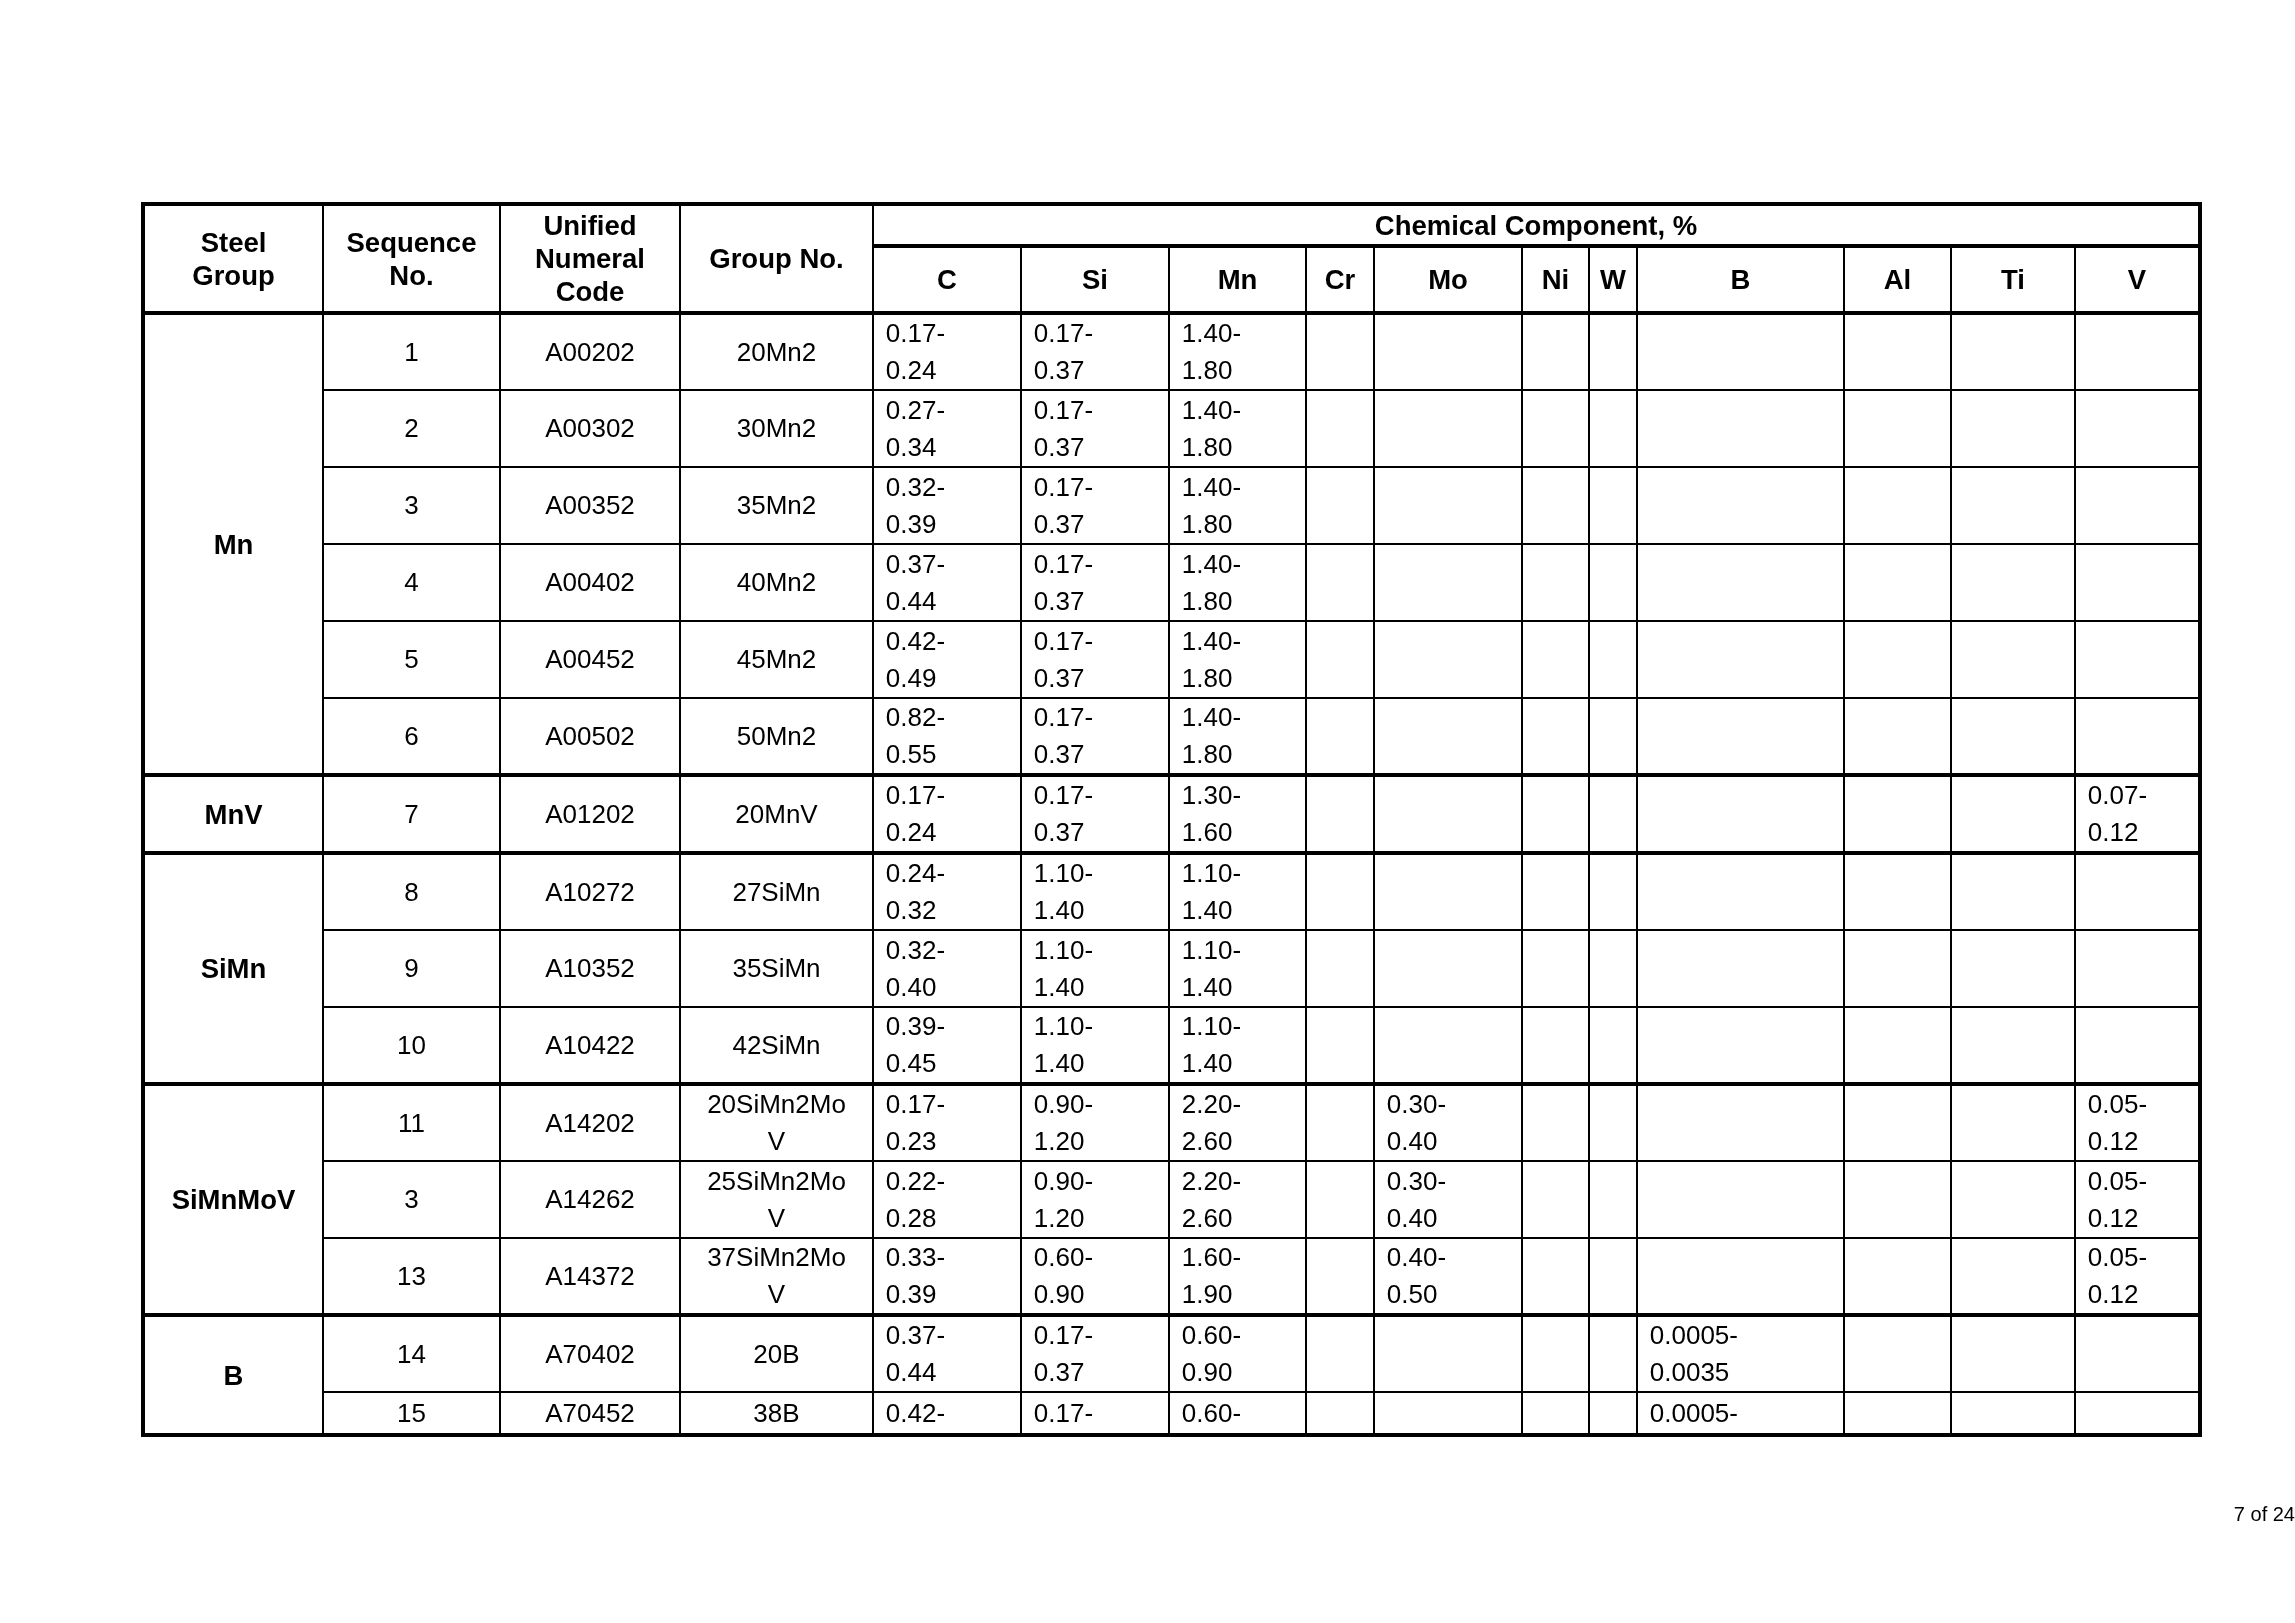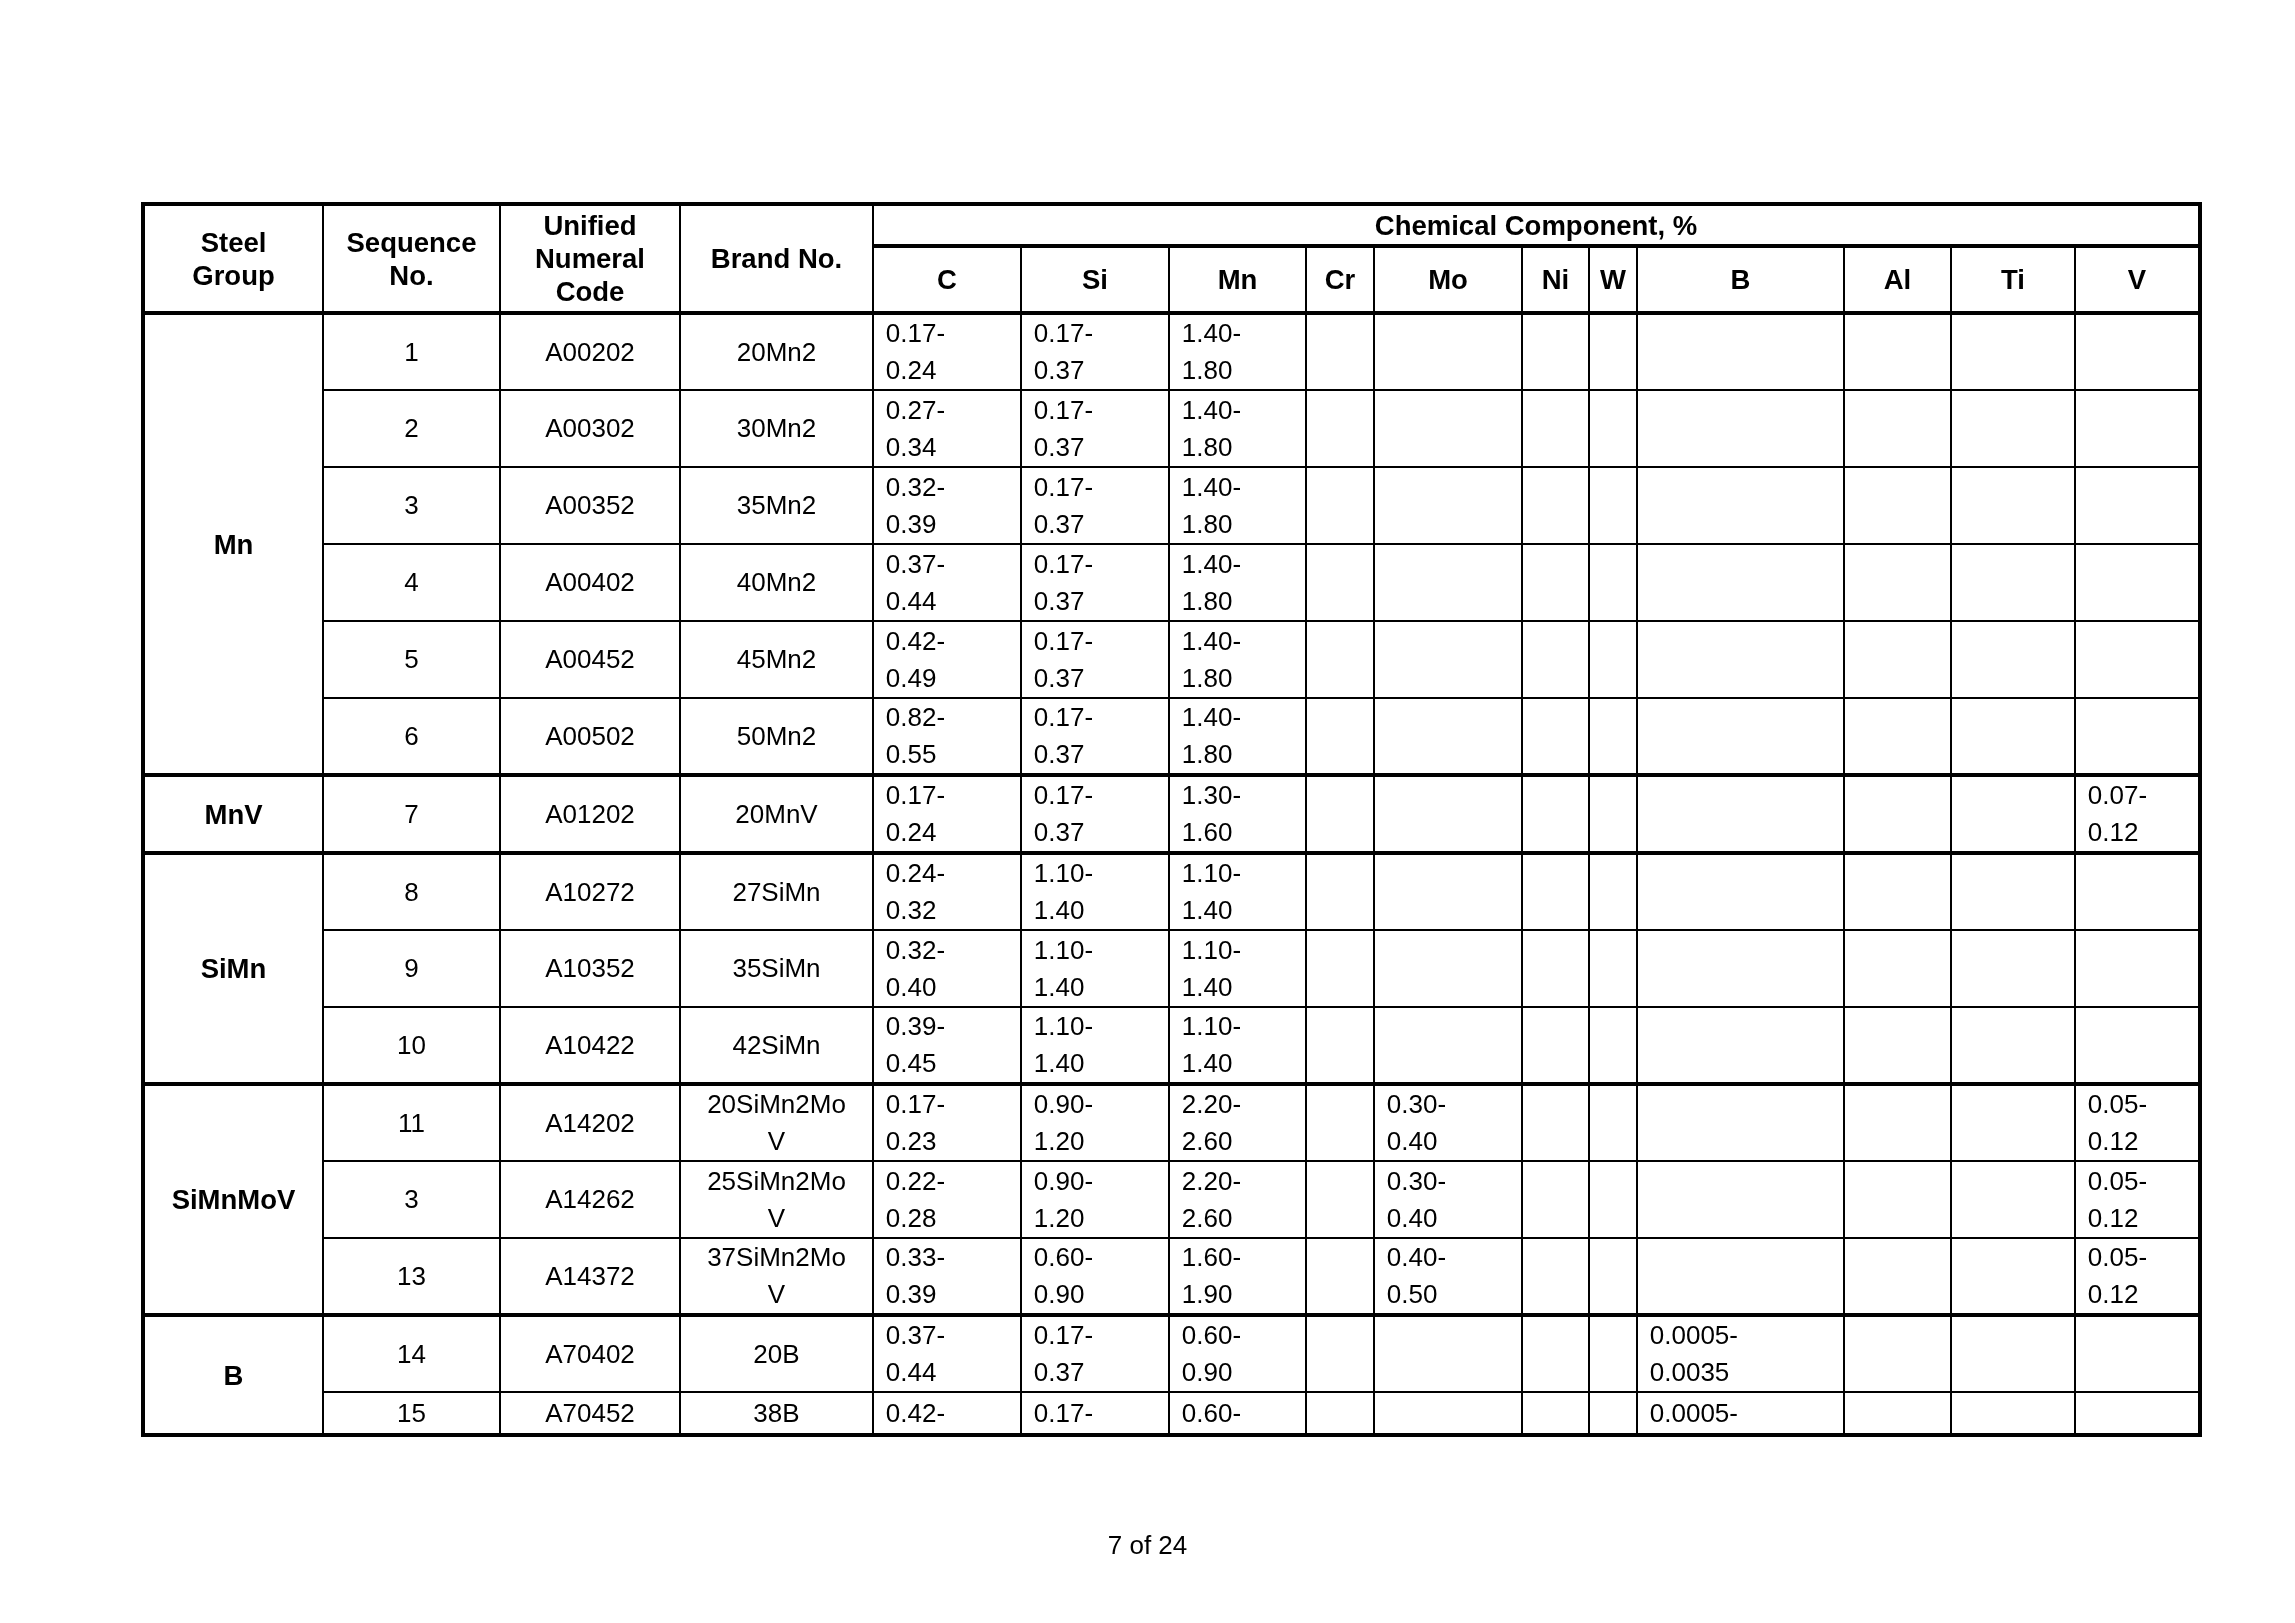--- a/index.html
+++ b/index.html
@@ -82,24 +82,24 @@
     text-align: left;
     padding-left: 11.8px;
     padding-right: 2.6px;
   }
   tr.group-start td {
     border-top: 4.6px solid #000;
   }
   .footer {
     position: absolute;
     left: 0;
-    top: 1530px;
+    top: 1499px;
     width: 2295px;
-    text-align: center;
-    font-size: 26px;
+    text-align: right;
+    font-size: 20px;
     line-height: 31px;
   }
 </style>
 </head>
 <body>
 
 <div class="page">
   <table class="steel-table">
     <colgroup>
       <col style="width:180px">
@@ -120,21 +120,21 @@
     </colgroup>
     <thead>
         <tr>
           <th rowspan="2" class="left-head">Steel
 Group</th>
           <th rowspan="2" class="left-head">Sequence
 No.</th>
           <th rowspan="2" class="left-head">Unified
 Numeral
 Code</th>
-          <th rowspan="2" class="left-head">Brand No.</th>
+          <th rowspan="2" class="left-head">Group No.</th>
           <th colspan="11" class="chem-span">Chemical Component, %</th>
         </tr>
         <tr class="element-row">
           <th>C</th>
           <th>Si</th>
           <th>Mn</th>
           <th>Cr</th>
           <th>Mo</th>
           <th>Ni</th>
           <th>W</th>

